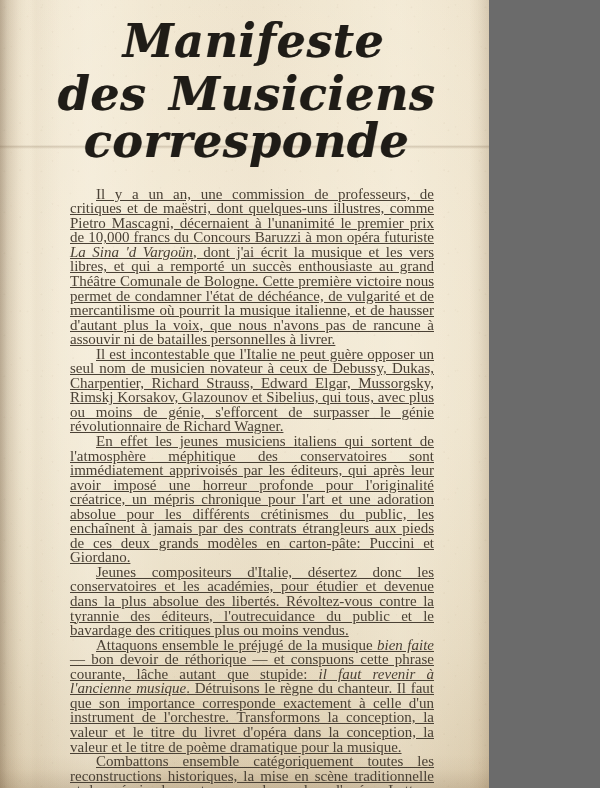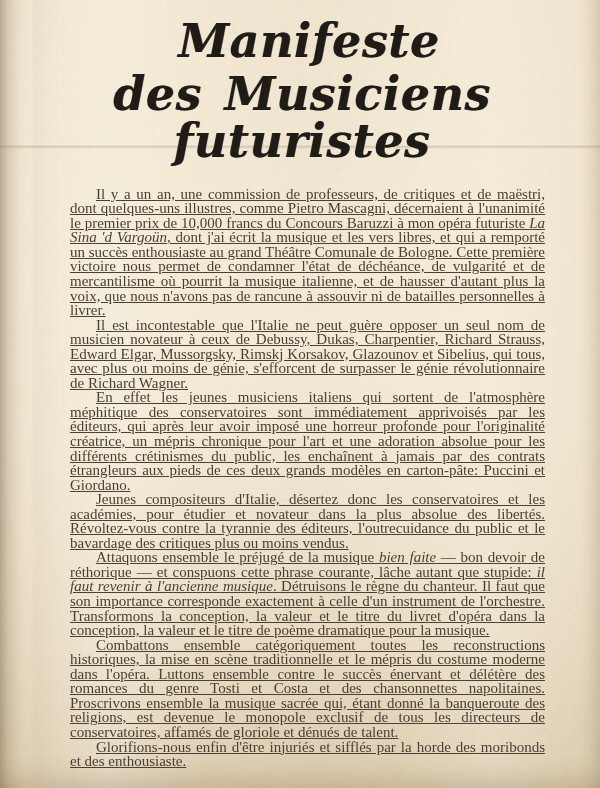--- a/index.html
+++ b/index.html
@@ -3,21 +3,21 @@
 <meta charset="utf-8">
 <style>
   html, body {
     margin: 0;
     padding: 0;
     background: #6b6b6b;
   }
 
   .page {
     position: relative;
-    width: 600px;
+    width: 489px;
     height: 788px;
     overflow: hidden;
     background-color: #e8dcc4;
     background-image:
       
       linear-gradient(90deg,
         rgba(150,125,95,0.16) 0px, rgba(150,125,95,0.00) 7px,
         rgba(255,255,255,0.00) 30px, rgba(160,135,105,0.055) 36px,
         rgba(255,255,255,0.00) 60px),
       linear-gradient(90deg,
@@ -173,27 +173,27 @@
   <div class="grain"></div>
   <div class="gutter-left"></div>
   <div class="gutter-right"></div>
   <div class="edge-bottom"></div>
   <div class="crease"></div>
 
   <div class="content">
 
     <h1 class="headline">
       <span class="headline-l1">Manifeste</span>
-      <span class="headline-l2">des Musiciens futuristes</span>
+      <span class="headline-l2">des Musiciens corresponde</span>
     </h1>
 
     <div class="body-text">
         <p>Il y a un an, une commission de professeurs, de critiques et de maëstri, dont quelques-uns illustres, comme Pietro Mascagni, décernaient à l'unanimité le premier prix de 10,000 francs du Concours Baruzzi à mon opéra futuriste <i>La Sina 'd Vargoün</i>, dont j'ai écrit la musique et les vers libres, et qui a remporté un succès enthousiaste au grand Théâtre Comunale de Bologne. Cette première victoire nous permet de condamner l'état de déchéance, de vulgarité et de mercantilisme où pourrit la musique italienne, et de hausser d'autant plus la voix, que nous n'avons pas de rancune à assouvir ni de batailles personnelles à livrer.</p>
         <p>Il est incontestable que l'Italie ne peut guère opposer un seul nom de musicien novateur à ceux de Debussy, Dukas, Charpentier, Richard Strauss, Edward Elgar, Mussorgsky, Rimskj Korsakov, Glazounov et Sibelius, qui tous, avec plus ou moins de génie, s'efforcent de surpasser le génie révolutionnaire de Richard Wagner.</p>
         <p>En effet les jeunes musiciens italiens qui sortent de l'atmosphère méphitique des conservatoires sont immédiatement apprivoisés par les éditeurs, qui après leur avoir imposé une horreur profonde pour l'originalité créatrice, un mépris chronique pour l'art et une adoration absolue pour les différents crétinismes du public, les enchaînent à jamais par des contrats étrangleurs aux pieds de ces deux grands modèles en carton-pâte: Puccini et Giordano.</p>
-        <p>Jeunes compositeurs d'Italie, désertez donc les conservatoires et les académies, pour étudier et novateur dans la plus absolue des libertés. Révoltez-vous contre la tyrannie des éditeurs, l'outrecuidance du public et le bavardage des critiques plus ou moins vendus.</p>
+        <p>Jeunes compositeurs d'Italie, désertez donc les conservatoires et les académies, pour étudier et devenue dans la plus absolue des libertés. Révoltez-vous contre la tyrannie des éditeurs, l'outrecuidance du public et le bavardage des critiques plus ou moins vendus.</p>
         <p>Attaquons ensemble le préjugé de la musique <i>bien faite</i> — bon devoir de réthorique — et conspuons cette phrase courante, lâche autant que stupide: <i>il faut revenir à l'ancienne musique</i>. Détruisons le règne du chanteur. Il faut que son importance corresponde exactement à celle d'un instrument de l'orchestre. Transformons la conception, la valeur et le titre du livret d'opéra dans la conception, la valeur et le titre de poème dramatique pour la musique.</p>
         <p>Combattons ensemble catégoriquement toutes les reconstructions historiques, la mise en scène traditionnelle et le mépris du costume moderne dans l'opéra. Luttons ensemble contre le succès énervant et délétère des romances du genre Tosti et Costa et des chansonnettes napolitaines. Proscrivons ensemble la musique sacrée qui, étant donné la banqueroute des religions, est devenue le monopole exclusif de tous les directeurs de conservatoires, affamés de gloriole et dénués de talent.</p>
         <p>Glorifions-nous enfin d'être injuriés et sifflés par la horde des moribonds et des enthousiaste.</p>
       </div>
 
   </div>
 </div>
 
 </body></html>

